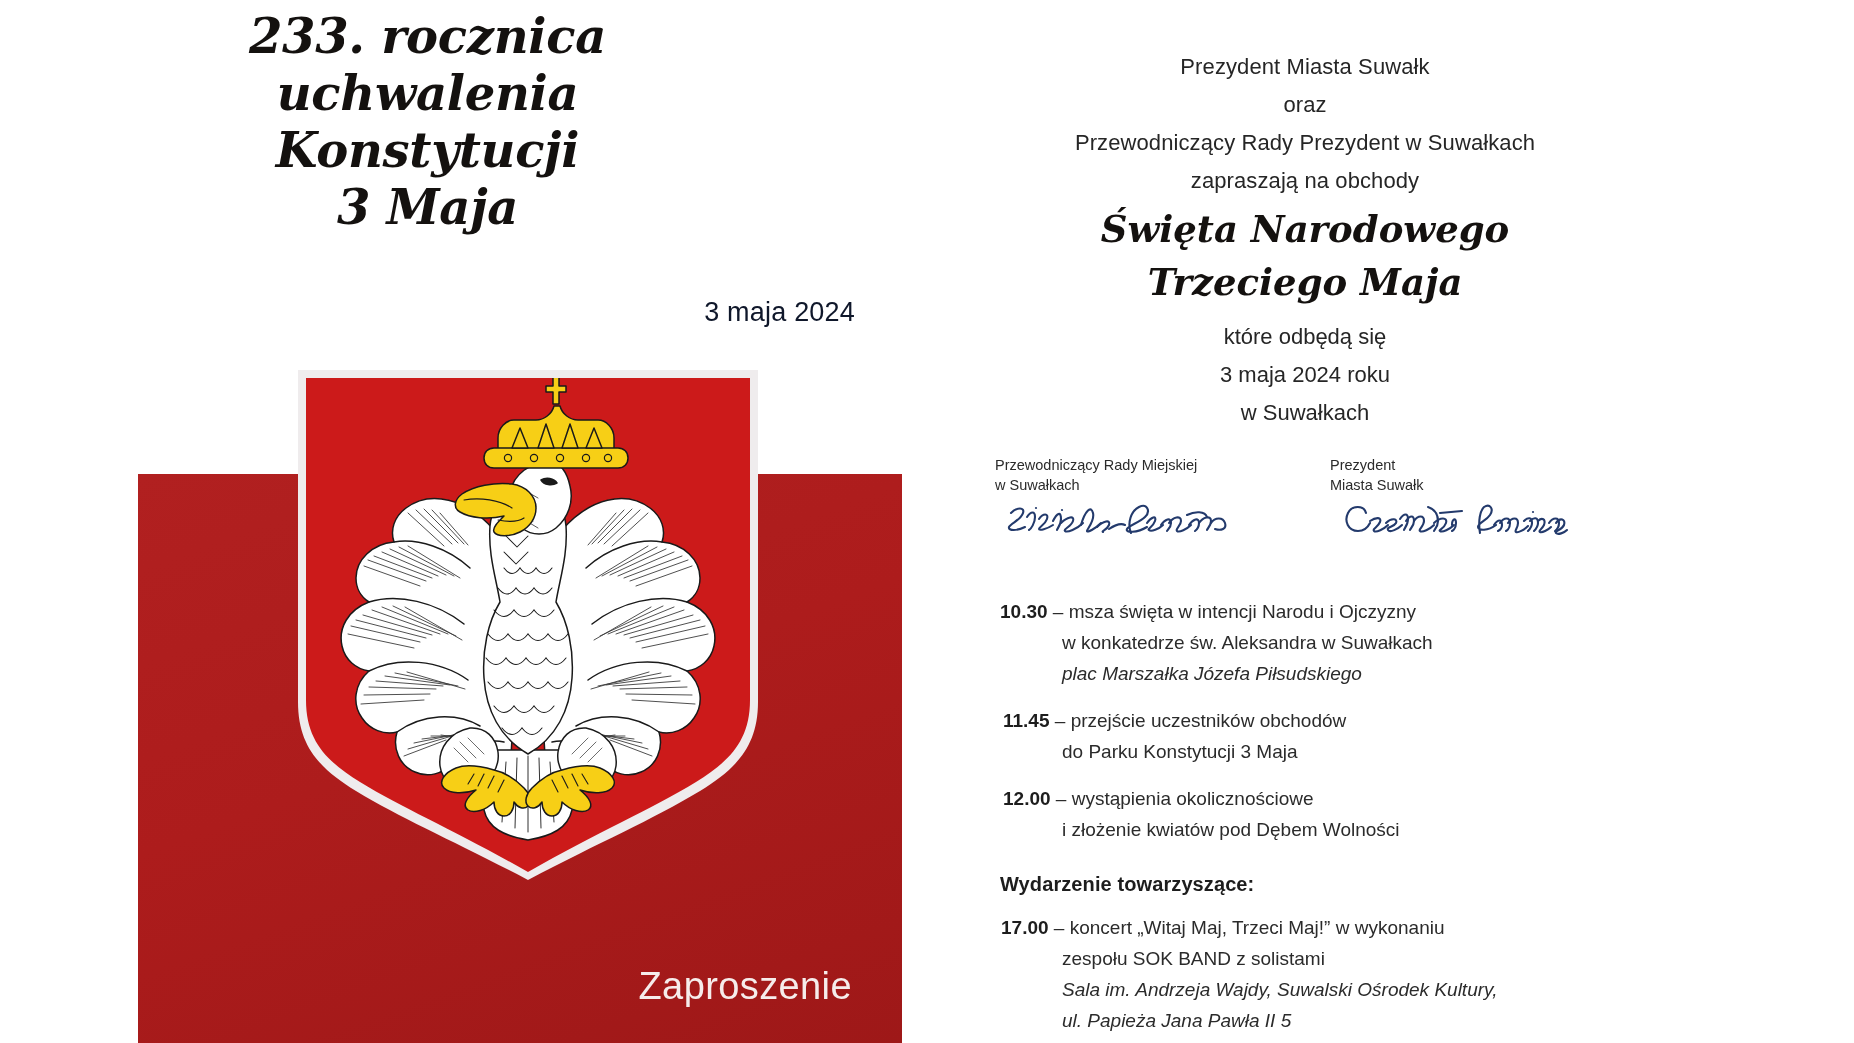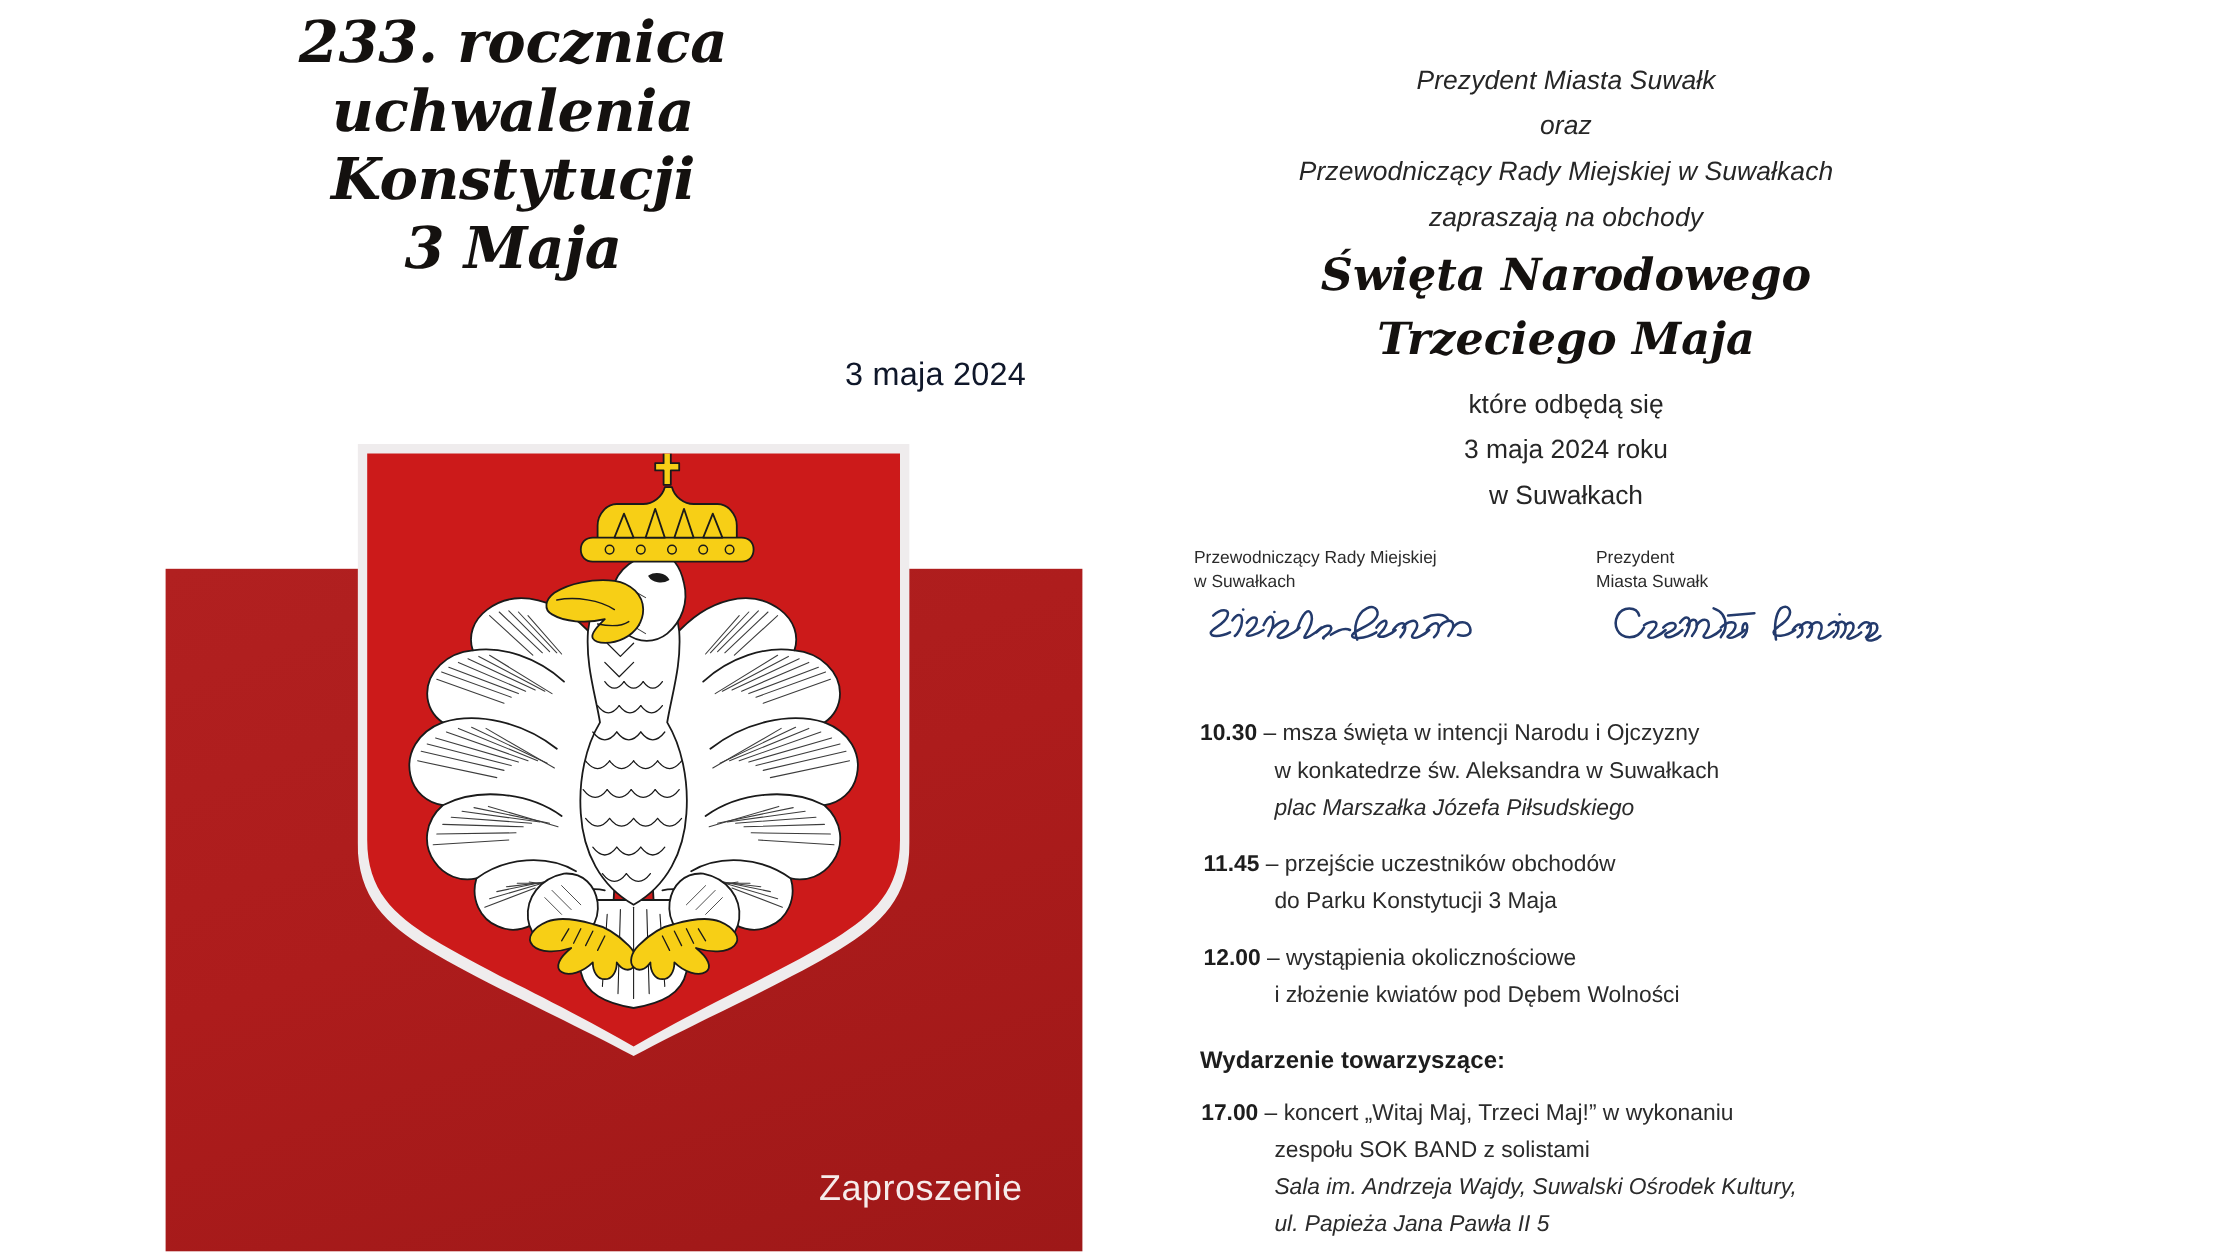--- a/index.html
+++ b/index.html
@@ -69,21 +69,21 @@
     height: 569px;
     background: linear-gradient(160deg, #b12020 0%, #ad1c1c 45%, #9e1818 100%);
   }
 
   .zaproszenie {
     position: absolute;
     right: 50px;
     bottom: 35px;
     font-family: "Liberation Sans", sans-serif;
     font-weight: 400;
-    font-size: 30px;
+    font-size: 38px;
     color: #f6eceb;
     letter-spacing: 0.4px;
   }
 
   
   .shield-wrap {
     position: absolute;
     left: 298px;
     top: 370px;
     width: 460px;
@@ -108,21 +108,20 @@
     text-align: center;
   }
   .invite-head .ln {
     display: block;
     font-family: "Liberation Sans", sans-serif;
     font-weight: 300;
     font-size: 22px;
     line-height: 38px;
     color: #262626;
     letter-spacing: 0.1px;
-    font-style: italic;
   }
 
   .event-title {
     position: absolute;
     left: 0;
     top: 203px;
     width: 610px;
     text-align: center;
     font-family: "DejaVu Serif", "Liberation Serif", serif;
     font-style: italic;
@@ -502,21 +501,21 @@
         </g>
       </svg>
     </div>
   </div>
 
   <div class="right-col">
 
     <div class="invite-head">
       <span class="ln">Prezydent Miasta Suwałk</span>
       <span class="ln">oraz</span>
-      <span class="ln">Przewodniczący Rady Miejskiej w Suwałkach</span>
+      <span class="ln">Przewodniczący Rady Prezydent w Suwałkach</span>
       <span class="ln">zapraszają na obchody</span>
     </div>
 
     <div class="event-title">
       <span class="ln">Święta Narodowego</span>
       <span class="ln">Trzeciego Maja</span>
     </div>
 
     <div class="invite-when">
       <span class="ln">które odbędą się</span>

